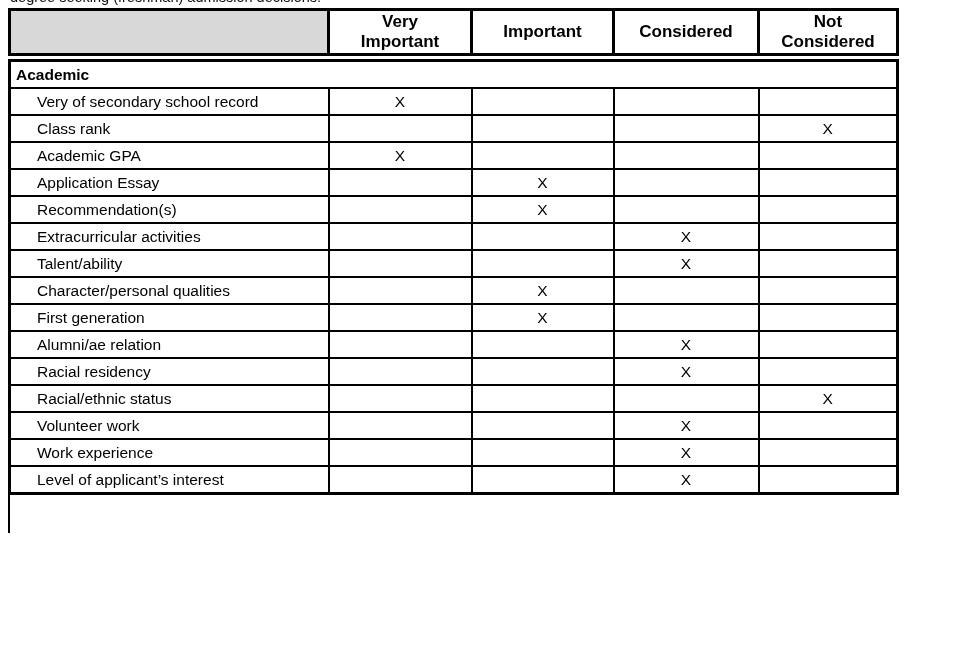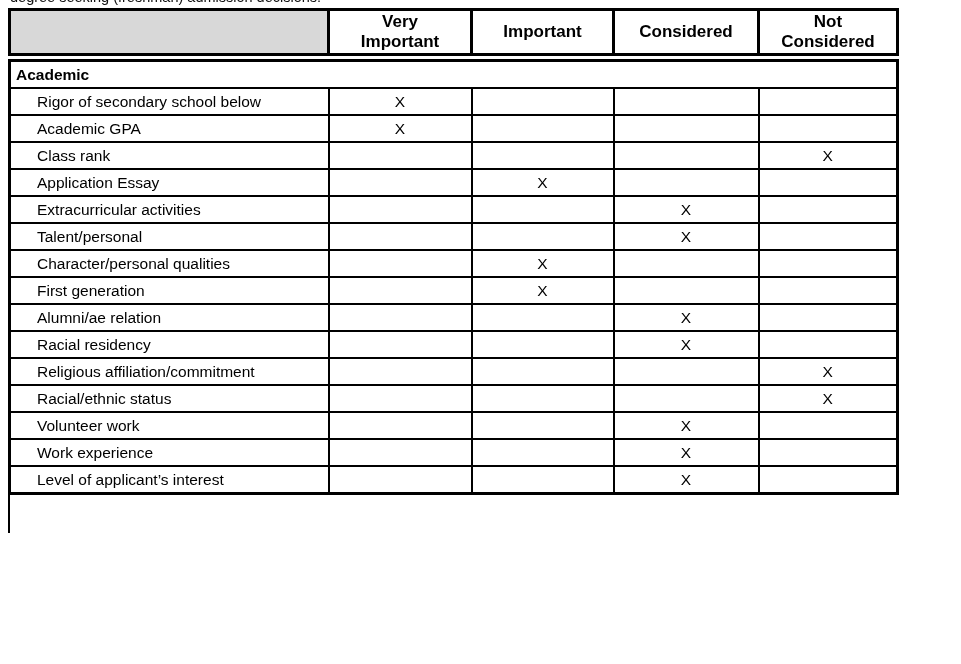--- a/index.html
+++ b/index.html
@@ -72,56 +72,63 @@
         <col class="c2">
         <col class="c3">
         <col class="c4">
         <col class="c5">
       </colgroup>
     <tbody id="tbody">
         <tr>
           <td colspan="5" class="section">Academic</td>
         </tr>
         <tr>
-          <td class="rowlabel">Rigor of secondary school below</td>
-          <td class="mark">X</td>
-          <td class="mark"></td>
-          <td class="mark"></td>
-          <td class="mark"></td>
-        </tr>
-        <tr>
-          <td class="rowlabel">Academic GPA</td>
+          <td class="rowlabel">Very of secondary school record</td>
           <td class="mark">X</td>
           <td class="mark"></td>
           <td class="mark"></td>
           <td class="mark"></td>
         </tr>
         <tr>
           <td class="rowlabel">Class rank</td>
           <td class="mark"></td>
           <td class="mark"></td>
           <td class="mark"></td>
           <td class="mark">X</td>
         </tr>
         <tr>
+          <td class="rowlabel">Academic GPA</td>
+          <td class="mark">X</td>
+          <td class="mark"></td>
+          <td class="mark"></td>
+          <td class="mark"></td>
+        </tr>
+        <tr>
           <td class="rowlabel">Application Essay</td>
+          <td class="mark"></td>
+          <td class="mark">X</td>
+          <td class="mark"></td>
+          <td class="mark"></td>
+        </tr>
+        <tr>
+          <td class="rowlabel">Recommendation(s)</td>
           <td class="mark"></td>
           <td class="mark">X</td>
           <td class="mark"></td>
           <td class="mark"></td>
         </tr>
         <tr>
           <td class="rowlabel">Extracurricular activities</td>
           <td class="mark"></td>
           <td class="mark"></td>
           <td class="mark">X</td>
           <td class="mark"></td>
         </tr>
         <tr>
-          <td class="rowlabel">Talent/personal</td>
+          <td class="rowlabel">Talent/ability</td>
           <td class="mark"></td>
           <td class="mark"></td>
           <td class="mark">X</td>
           <td class="mark"></td>
         </tr>
         <tr>
           <td class="rowlabel">Character/personal qualities</td>
           <td class="mark"></td>
           <td class="mark">X</td>
           <td class="mark"></td>
@@ -140,27 +147,20 @@
           <td class="mark"></td>
           <td class="mark">X</td>
           <td class="mark"></td>
         </tr>
         <tr>
           <td class="rowlabel">Racial residency</td>
           <td class="mark"></td>
           <td class="mark"></td>
           <td class="mark">X</td>
           <td class="mark"></td>
-        </tr>
-        <tr>
-          <td class="rowlabel">Religious affiliation/commitment</td>
-          <td class="mark"></td>
-          <td class="mark"></td>
-          <td class="mark"></td>
-          <td class="mark">X</td>
         </tr>
         <tr>
           <td class="rowlabel">Racial/ethnic status</td>
           <td class="mark"></td>
           <td class="mark"></td>
           <td class="mark"></td>
           <td class="mark">X</td>
         </tr>
         <tr>
           <td class="rowlabel">Volunteer work</td>

